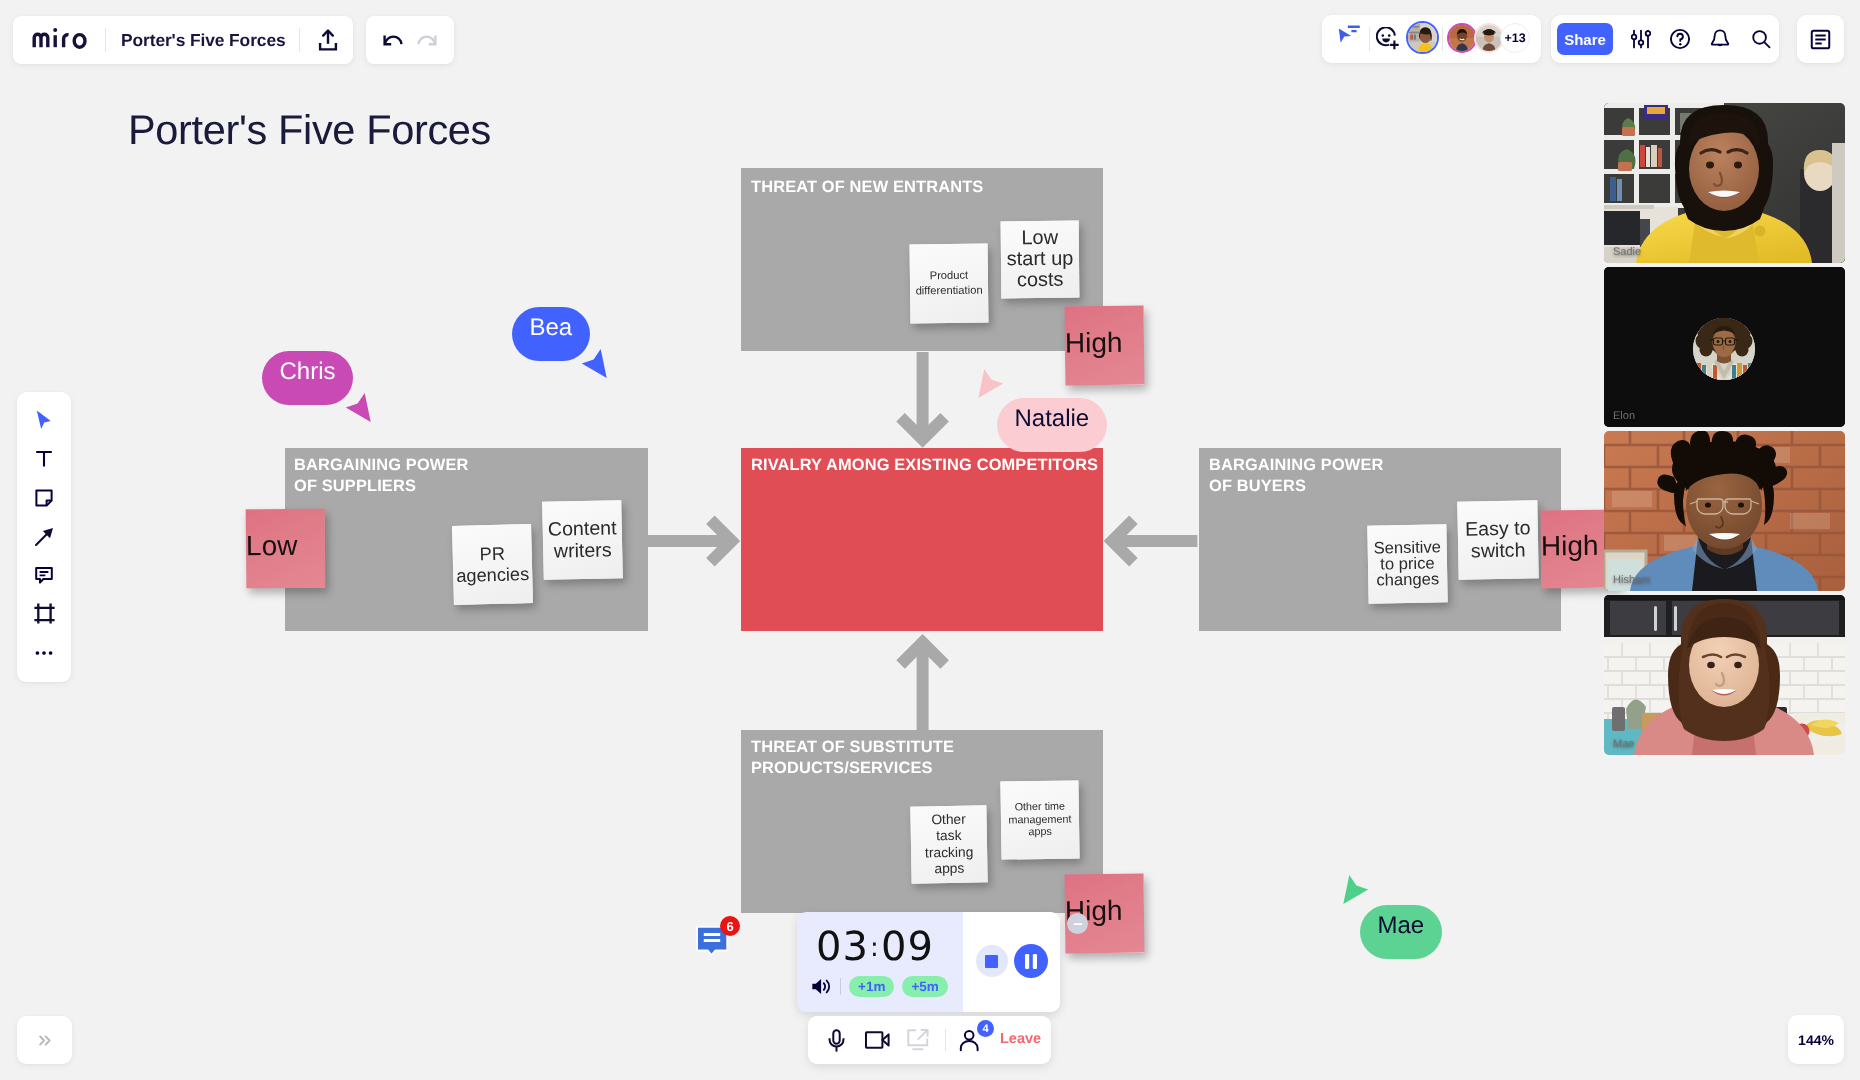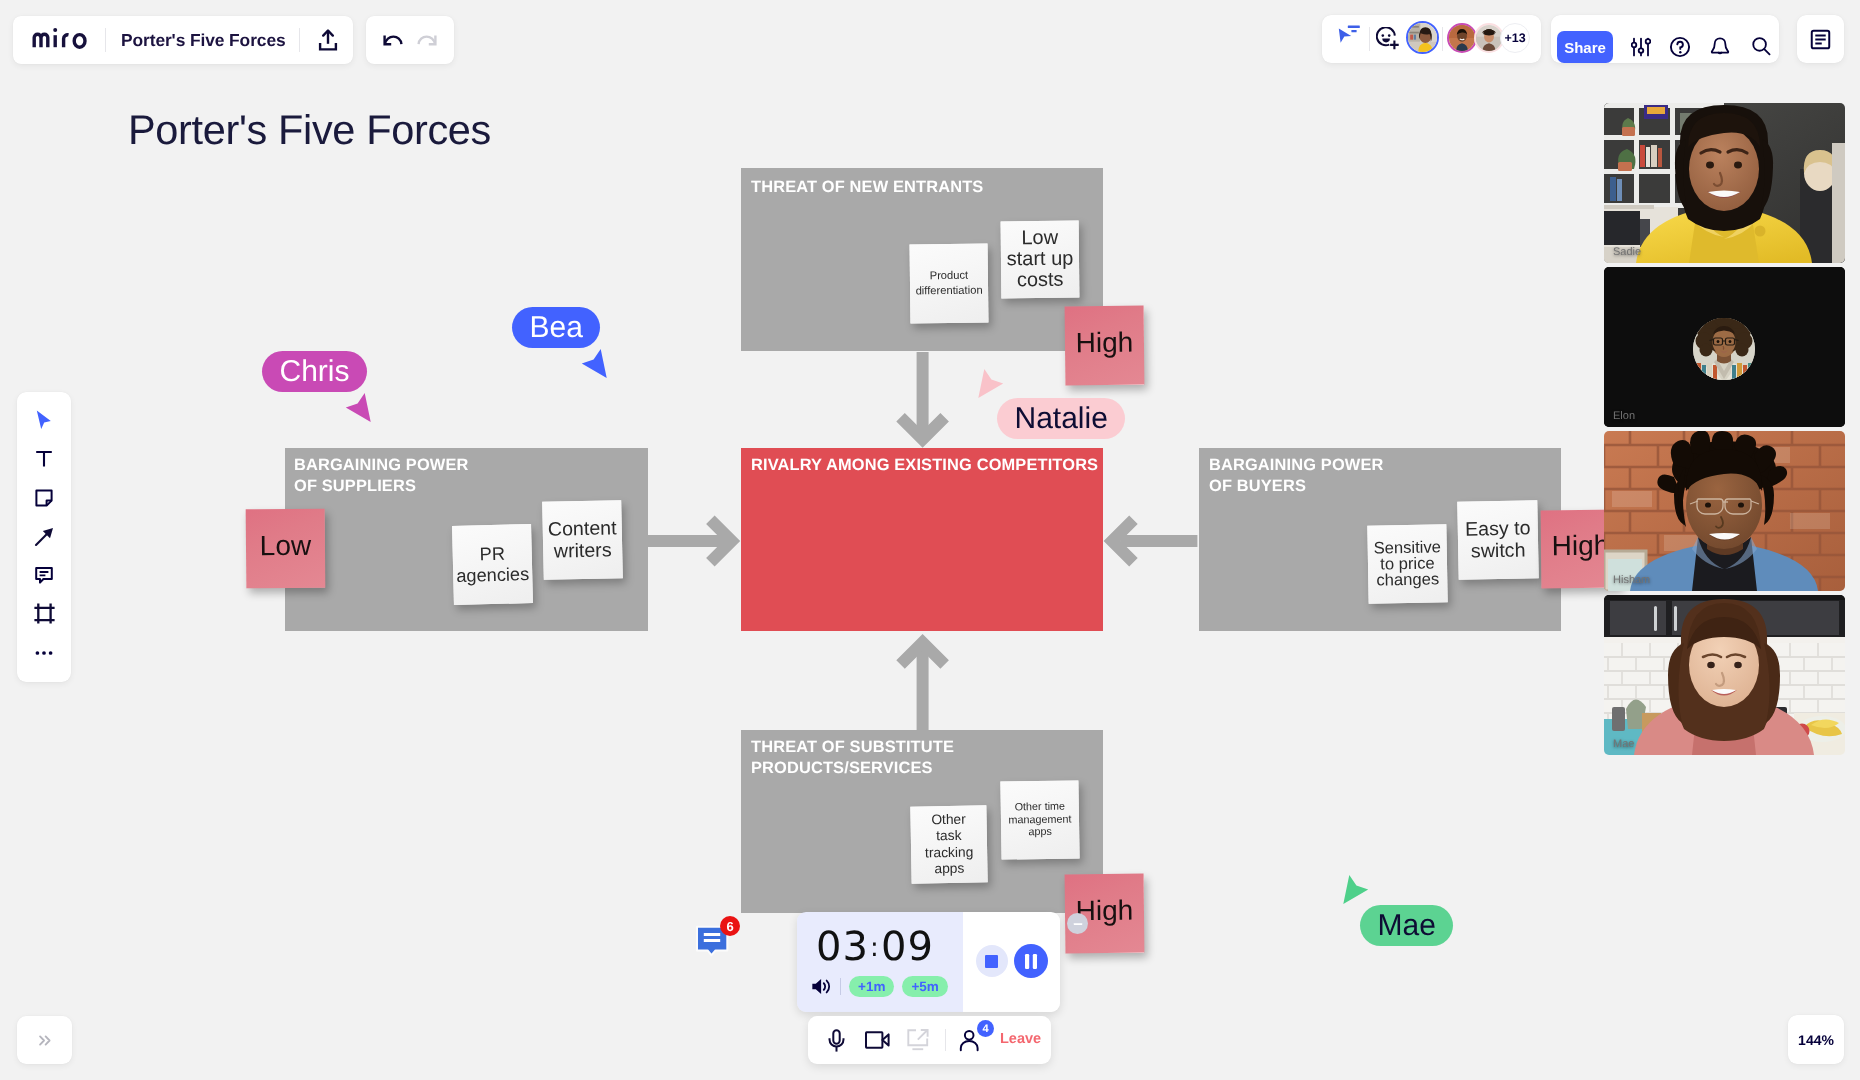--- a/index.html
+++ b/index.html
@@ -18,40 +18,40 @@
   .panel {
     position:absolute; background:#fff; border-radius:8px;
     box-shadow:0 2px 6px rgba(0,0,0,.06), 0 0 1px rgba(0,0,0,.08);
   }
   #board-panel { left:13px; top:16px; height:48px; width:340px; display:flex; align-items:center; }
   .logo { font-family:"DejaVu Sans", sans-serif; font-size:25px; letter-spacing:-0.5px; font-weight:500; color:#05003a; margin-left:19px; line-height:1; }
   .vdiv { width:1px; height:24px; background:#e6e6ea; }
   .board-name { font-size:17.4px; font-weight:700; color:#1c1340; letter-spacing:-0.1px;}
   #undo-panel { left:366px; top:16px; height:48px; width:88px; }
   #presence-panel { left:1322px; top:15px; height:48px; width:219px; border-radius:9px;}
-  #actions-panel { left:1551px; top:15px; height:48px; width:228px; display:flex; align-items:flex-end; border-radius:9px;}
+  #actions-panel { left:1551px; top:15px; height:48px; width:228px; display:flex; align-items:center; border-radius:9px;}
   #notes-panel { left:1797px; top:15px; height:48px; width:47px; display:flex; align-items:center; justify-content:center; border-radius:9px;}
   .share-btn { background:#4262ff; color:#fff; font-size:15px; font-weight:700; border:none; border-radius:7px; width:56px; height:32px; cursor:pointer; font-family:"Liberation Sans",sans-serif; }
   .avatar { width:30px; height:30px; border-radius:50%; overflow:hidden; position:relative; }
   .plus13 { width:30px; height:30px; border-radius:50%; background:#fff; border:1.5px solid #edeef2; display:flex; align-items:center; justify-content:center; font-size:12.5px; font-weight:700; color:#05003a;}
   
   #toolbar { left:17px; top:392px; width:54px; height:290px; border-radius:9px; display:flex; flex-direction:column; align-items:center; padding-top:12px; gap:5.7px;}
   .tool { width:40px; height:33px; display:flex; align-items:center; justify-content:center; cursor:pointer; flex:none; }
   
   #board-title { left:128px; top:106px; font-size:41.5px; font-weight:400; color:#1a1a3c; letter-spacing:-0.35px;}
   .force-box { position:absolute; background:#a9a9a9; }
   .force-label { position:absolute; color:#fff; font-size:16.4px; font-weight:700; letter-spacing:0.15px; line-height:20.5px;}
   .center-box { position:absolute; background:#e04d54; }
   .note { position:absolute; background:#f5f5f5; color:#2b2b2b; display:flex; align-items:center; justify-content:center; text-align:center;
           box-shadow:3px 5px 8px rgba(0,0,0,.26); background-image:linear-gradient(163deg,#fbfbfb 0%,#f7f7f7 35%,#eeeeee 100%);}
-  .pnote { position:absolute; color:#181010; display:flex; align-items:center; justify-content:center; text-align:center; line-height:1;
+  .pnote { position:absolute; color:#181010; display:flex; align-items:center; justify-content:flex-start; text-align:center; line-height:1;
            background-image:linear-gradient(157deg,#df7182 0%,#e07b88 35%,#e48893 100%); box-shadow:3px 5px 9px rgba(0,0,0,.28);}
   .pnote > span { position:relative; top:-3px; }
   
-  .cursor-label { position:absolute; border-radius:999px; padding:0 17.5px; font-size:30px; line-height:41px; height:41px; font-weight:400; white-space:nowrap;}
+  .cursor-label { position:absolute; border-radius:999px; padding:0 17.5px; font-size:24px; line-height:41px; height:54px; font-weight:400; white-space:nowrap;}
   
   #timer { position:absolute; left:797px; top:912px; width:263px; height:100px; border-radius:9px; overflow:hidden; display:flex;
            box-shadow:0 3px 10px rgba(0,0,0,.12);}
   .timer-left { background:#e8ebfd; width:166px; flex:none; padding:0; position:relative; }
   .timer-right { background:#fff; width:97px; flex:none; display:flex; align-items:center; justify-content:center; gap:6px; padding-bottom:2px;}
   .timer-digits { font-size:40px; color:#111; letter-spacing:1.1px; text-align:center; font-weight:400; line-height:41px; font-family:"DejaVu Sans", sans-serif;}
   .addbtn { background:#86efac; color:#4262ff; border-radius:999px; font-size:13.5px; font-weight:700; height:21px; line-height:21px; padding:0 9px; }
   #callbar { position:absolute; left:808px; top:1016px; width:243px; height:48px; border-radius:9px; background:#fff;
              box-shadow:0 3px 10px rgba(0,0,0,.10);}
   

